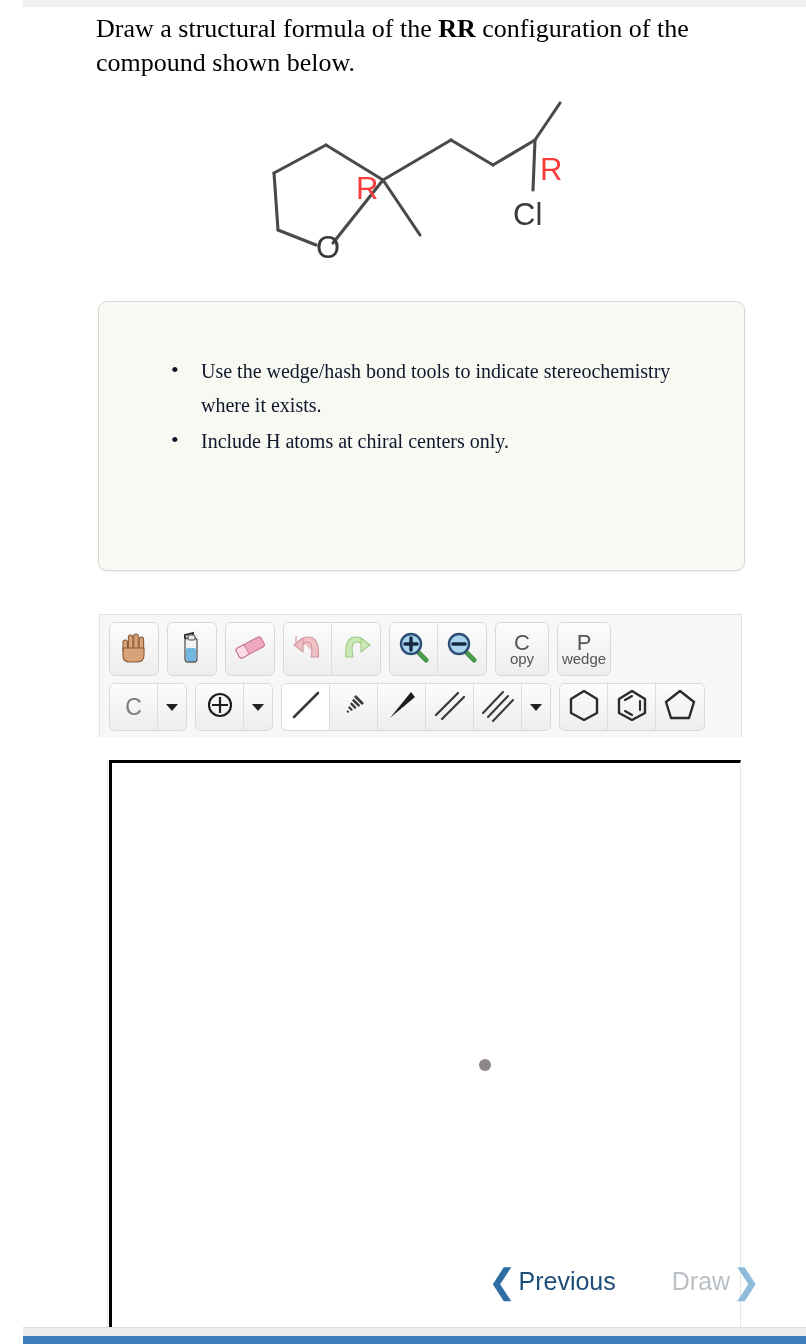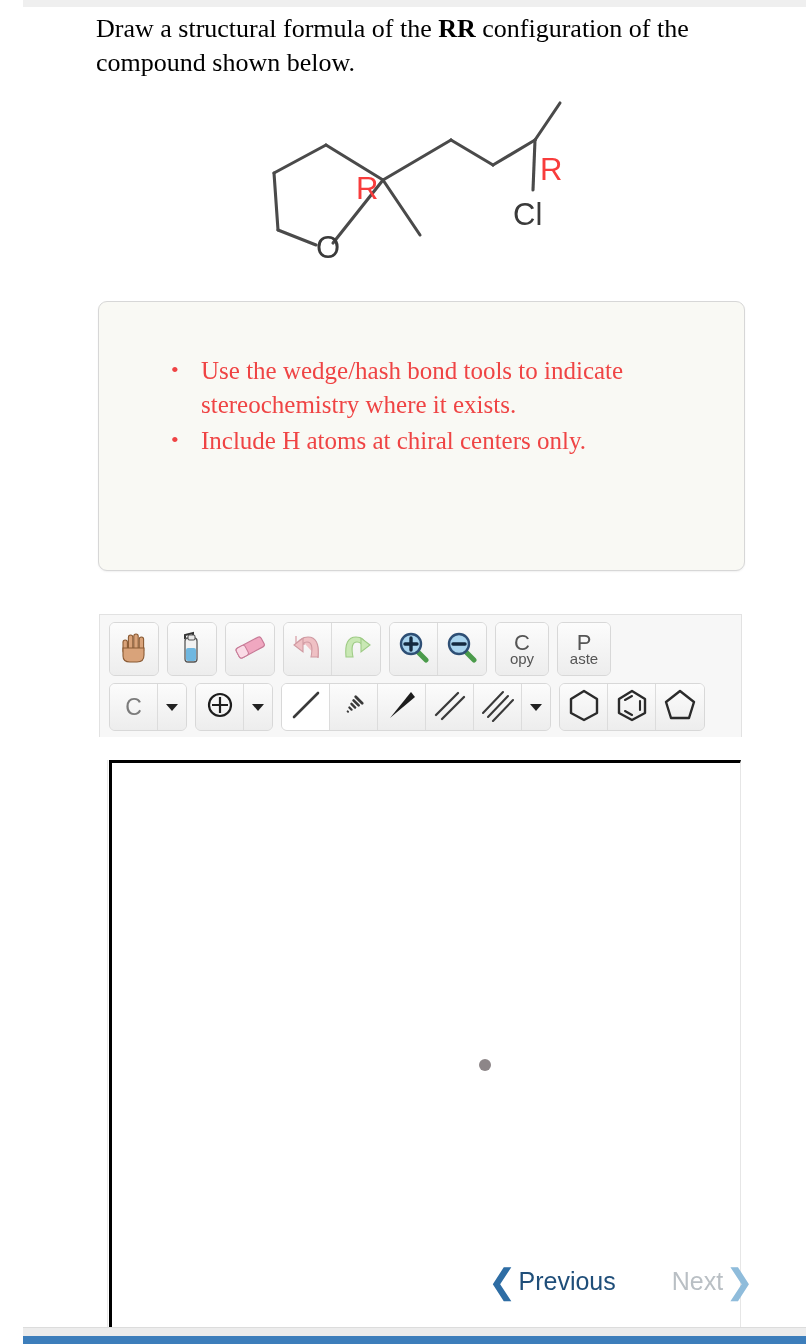--- a/index.html
+++ b/index.html
@@ -60,23 +60,23 @@
   }
   .instr-list {
     margin: 52px 0 0 72px;
     padding: 0;
     list-style: none;
     width: 530px;
   }
   .instr-list li {
     position: relative;
     font-family: "Liberation Serif", serif;
-    font-size: 25px;
+    font-size: 20px;
     line-height: 34px;
-    color: #ef4444;
+    color: #0f172a;
     margin-bottom: 2px;
     padding-left: 30px;
   }
   .instr-list li::before {
     content: "\2022";
     position: absolute;
     left: 0; top: -1px;
     font-size: 22px;
   }
 
@@ -357,21 +357,21 @@
       <div class="grp">
         <div class="btn wide cp">
           <span class="big">C</span>
           <span class="small">opy</span>
         </div>
       </div>
 
       <div class="grp">
         <div class="btn wide cp">
           <span class="big">P</span>
-          <span class="small">aste</span>
+          <span class="small">wedge</span>
         </div>
       </div>
 
     </div>
 
     <div class="tb-row row2">
 
       <div class="grp">
         <div class="btn tool2">
           <span class="elem-c">C</span>
@@ -485,21 +485,21 @@
   <div class="canvas">
     <div class="canvas-dot"></div>
   </div>
 
   <div class="nav">
     <div class="nav-btn nav-prev">
       <span class="chev chev-prev">❮</span>
       <span>Previous</span>
     </div>
     <div class="nav-btn nav-next">
-      <span>Next</span>
+      <span>Draw</span>
       <span class="chev chev-next">❯</span>
     </div>
   </div>
 
   <div class="scroll-track"></div>
   <div class="bottom-grey"></div>
   <div class="bottom-blue"></div>
 
 </div>
 

